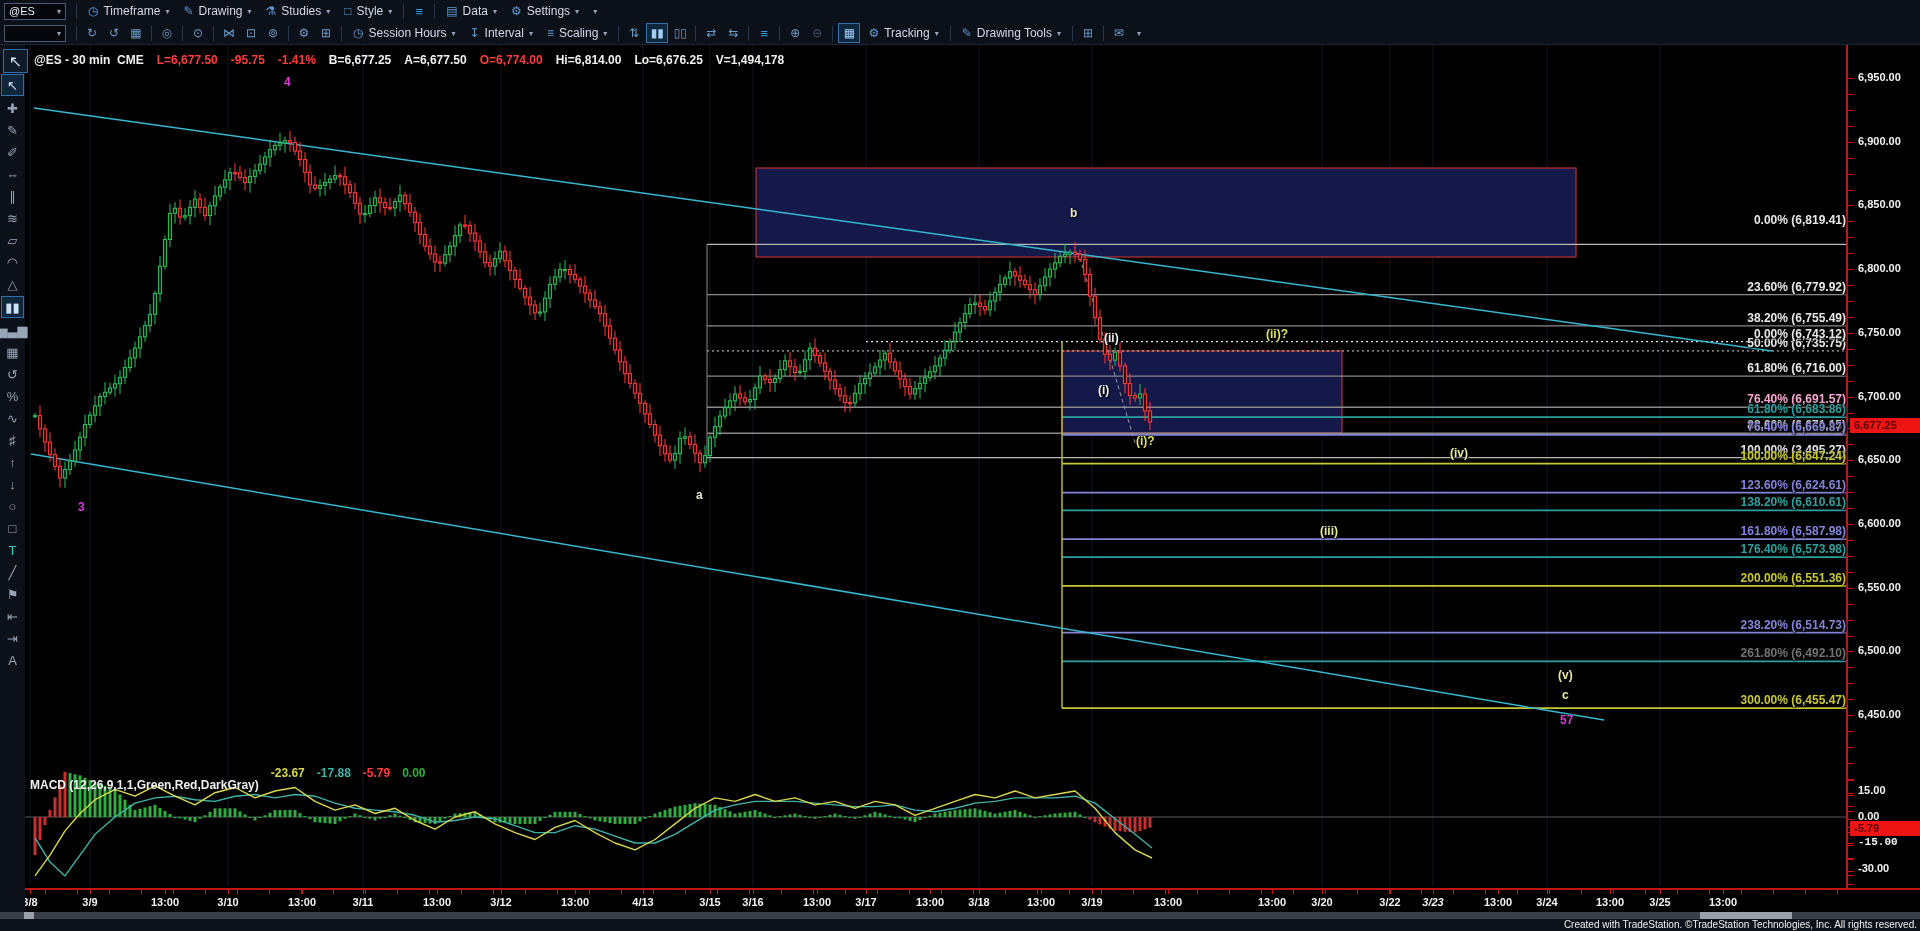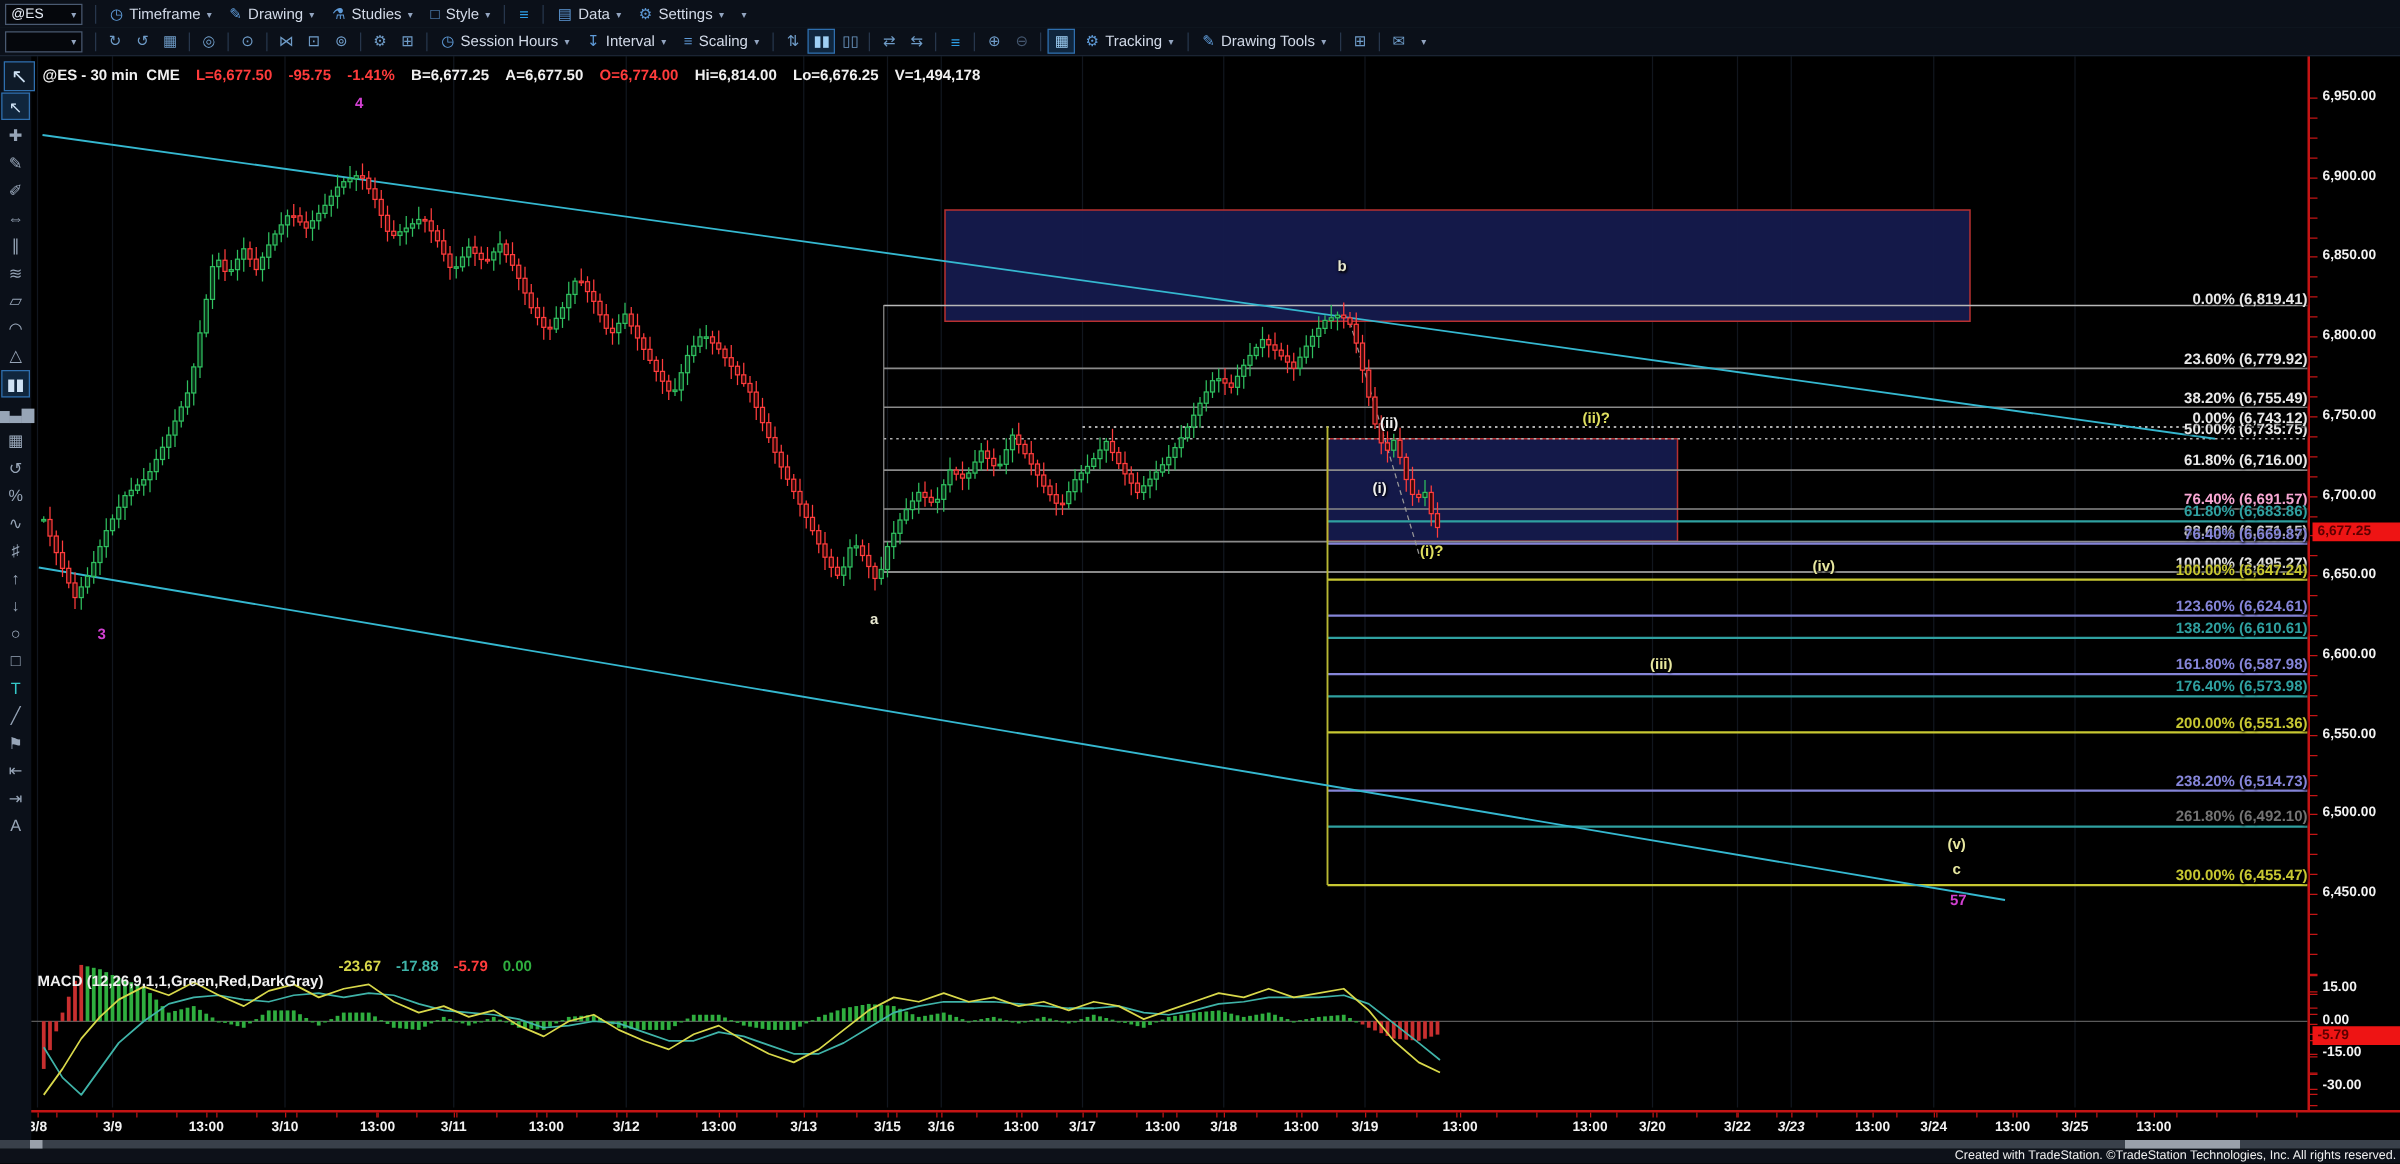--- a/index.html
+++ b/index.html
@@ -937,21 +937,21 @@
       <rect x="1128.5" y="817" width="3" height="15.166375000000016" fill="#c82f2f"></rect>
       <rect x="1133.5" y="817" width="3" height="15.599699999999984" fill="#c82f2f"></rect>
       <rect x="1138.5" y="817" width="3" height="13.963260882352984" fill="#c82f2f"></rect>
       <rect x="1143.5" y="817" width="3" height="12.326821764705869" fill="#c82f2f"></rect>
       <rect x="1148.5" y="817" width="3" height="10.690382647058868" fill="#c82f2f"></rect>
       <polyline points="35,837.8 50,862.1 65,875.9 80,855.1 95,834.3 115,817.0 135,803.1 155,797.9 175,796.2 195,799.7 215,801.4 235,796.2 255,794.5 275,797.9 295,794.5 315,796.2 335,803.1 355,808.3 375,810.1 395,811.8 415,815.3 435,822.2 455,820.5 475,817.0 495,818.7 515,825.7 535,832.6 555,832.6 575,825.7 595,829.1 615,836.1 635,843.0 655,843.0 675,834.3 695,822.2 715,810.1 735,804.9 755,801.4 775,801.4 795,801.4 815,803.1 835,804.9 855,806.6 875,806.6 895,804.9 915,810.1 935,811.8 955,808.3 975,803.1 995,801.4 1015,797.9 1035,797.9 1055,797.9 1075,796.2 1095,803.1 1115,818.7 1135,834.3 1152,848.0" fill="none" stroke="#3fb3a8" stroke-width="1.4" stroke-linejoin="round"></polyline>
       <polyline points="35,875.9 50,855.1 65,830.9 80,813.5 95,799.7 115,789.3 135,796.2 155,785.8 175,796.2 195,804.9 215,792.7 235,787.5 255,797.9 275,791.0 295,787.5 315,801.4 335,810.1 355,804.9 375,813.5 395,808.3 415,820.5 435,829.1 455,817.0 475,811.8 495,823.9 515,832.6 535,839.5 555,827.4 575,820.5 595,832.6 615,843.0 635,849.9 655,839.5 675,823.9 695,808.3 715,797.9 735,801.4 755,794.5 775,801.4 795,797.9 815,804.9 835,801.4 855,808.3 875,801.4 895,804.9 915,815.3 935,808.3 955,801.4 975,794.5 995,797.9 1015,791.0 1035,797.9 1055,794.5 1075,791.0 1095,808.3 1115,832.6 1135,849.9 1152,858.0" fill="none" stroke="#d8d84a" stroke-width="1.4" stroke-linejoin="round"></polyline>
     </svg>
 
   <div id="labels">
-      <div class="fiblabel" style="position: absolute; left: 1500px; top: 232px; color: rgb(232, 232, 232);">0.00% (6,819.41)</div>
+      <div class="fiblabel" style="position: absolute; left: 1500px; top: 213px; color: rgb(232, 232, 232);">0.00% (6,819.41)</div>
       <div class="fiblabel" style="position: absolute; left: 1500px; top: 279.682px; color: rgb(232, 232, 232);">23.60% (6,779.92)</div>
       <div class="fiblabel" style="position: absolute; left: 1500px; top: 310.806px; color: rgb(232, 232, 232);">38.20% (6,755.49)</div>
       <div class="fiblabel" style="position: absolute; left: 1500px; top: 335.954px; color: rgb(232, 232, 232);">50.00% (6,735.75)</div>
       <div class="fiblabel" style="position: absolute; left: 1500px; top: 361.116px; color: rgb(232, 232, 232);">61.80% (6,716.00)</div>
       <div class="fiblabel" style="position: absolute; left: 1500px; top: 392.24px; color: #f9a8d4;">76.40% (6,691.57)</div>
       <div class="fiblabel" style="position: absolute; left: 1500px; top: 418.255px; color: rgb(232, 232, 232);">88.60% (6,671.15)</div>
       <div class="fiblabel" style="position: absolute; left: 1500px; top: 442.55px; color: rgb(232, 232, 232);">100.00% (3,495.27)</div>
       <div class="fiblabel" style="position: absolute; left: 1500px; top: 326.565px; color: rgb(232, 232, 232);">0.00% (6,743.12)</div>
       <div class="fiblabel" style="position: absolute; left: 1500px; top: 402.062px; color: rgb(47, 160, 160);">61.80% (6,683.86)</div>
       <div class="fiblabel" style="position: absolute; left: 1500px; top: 419.886px; color: rgb(133, 133, 216);">76.40% (6,669.87)</div>
@@ -970,21 +970,21 @@
       <div class="paxlab" style="position: absolute; top: 262.1px;">6,800.00</div>
       <div class="paxlab" style="position: absolute; top: 325.8px;">6,750.00</div>
       <div class="paxlab" style="position: absolute; top: 389.5px;">6,700.00</div>
       <div class="paxlab" style="position: absolute; top: 453.2px;">6,650.00</div>
       <div class="paxlab" style="position: absolute; top: 516.9px;">6,600.00</div>
       <div class="paxlab" style="position: absolute; top: 580.6px;">6,550.00</div>
       <div class="paxlab" style="position: absolute; top: 644.3px;">6,500.00</div>
       <div class="paxlab" style="position: absolute; top: 708px;">6,450.00</div>
       <div class="paxlab" style="position: absolute; top: 784px;">15.00</div>
       <div class="paxlab" style="position: absolute; top: 810px;">0.00</div>
-      <div class="paxlab" style="position: absolute; top: 836px;">-15.00</div>
+      <div class="paxlab" style="position: absolute; top: 836px; font-family: Liberation Mono, monospace;">-15.00</div>
       <div class="paxlab" style="position: absolute; top: 861.999px;">-30.00</div>
       <div class="wave" style="position: absolute; left: 284px; top: 75px; color: rgb(208, 64, 208);">4</div>
       <div class="wave" style="position: absolute; left: 78px; top: 500px; color: rgb(208, 64, 208);">3</div>
       <div class="wave" style="position: absolute; left: 1070px; top: 206px; color: rgb(232, 232, 208);">b</div>
       <div class="wave" style="position: absolute; left: 696px; top: 488px; color: rgb(232, 232, 208);">a</div>
       <div class="wave" style="position: absolute; left: 1104px; top: 331px; color: rgb(240, 240, 240);">(ii)</div>
       <div class="wave" style="position: absolute; left: 1098px; top: 383px; color: rgb(240, 240, 240);">(i)</div>
       <div class="wave" style="position: absolute; left: 1266px; top: 327px; color: rgb(224, 224, 96);">(ii)?</div>
       <div class="wave" style="position: absolute; left: 1136px; top: 434px; color: rgb(224, 224, 96);">(i)?</div>
       <div class="wave" style="position: absolute; left: 1450px; top: 446px; color: rgb(232, 232, 160);">(iv)</div>
@@ -1079,21 +1079,21 @@
       <div class="tlab" style="left: 302px;">13:00</div>
       <div class="ttick" style="left: 302px;"></div>
       <div class="tlab" style="left: 363px;">3/11</div>
       <div class="ttick" style="left: 363px;"></div>
       <div class="tlab" style="left: 437px;">13:00</div>
       <div class="ttick" style="left: 437px;"></div>
       <div class="tlab" style="left: 501px;">3/12</div>
       <div class="ttick" style="left: 501px;"></div>
       <div class="tlab" style="left: 575px;">13:00</div>
       <div class="ttick" style="left: 575px;"></div>
-      <div class="tlab" style="left: 643px;">3/13</div>
+      <div class="tlab" style="left: 643px;">4/13</div>
       <div class="ttick" style="left: 643px;"></div>
       <div class="tlab" style="left: 710px;">3/15</div>
       <div class="ttick" style="left: 710px;"></div>
       <div class="tlab" style="left: 753px;">3/16</div>
       <div class="ttick" style="left: 753px;"></div>
       <div class="tlab" style="left: 817px;">13:00</div>
       <div class="ttick" style="left: 817px;"></div>
       <div class="tlab" style="left: 866px;">3/17</div>
       <div class="ttick" style="left: 866px;"></div>
       <div class="tlab" style="left: 930px;">13:00</div>

